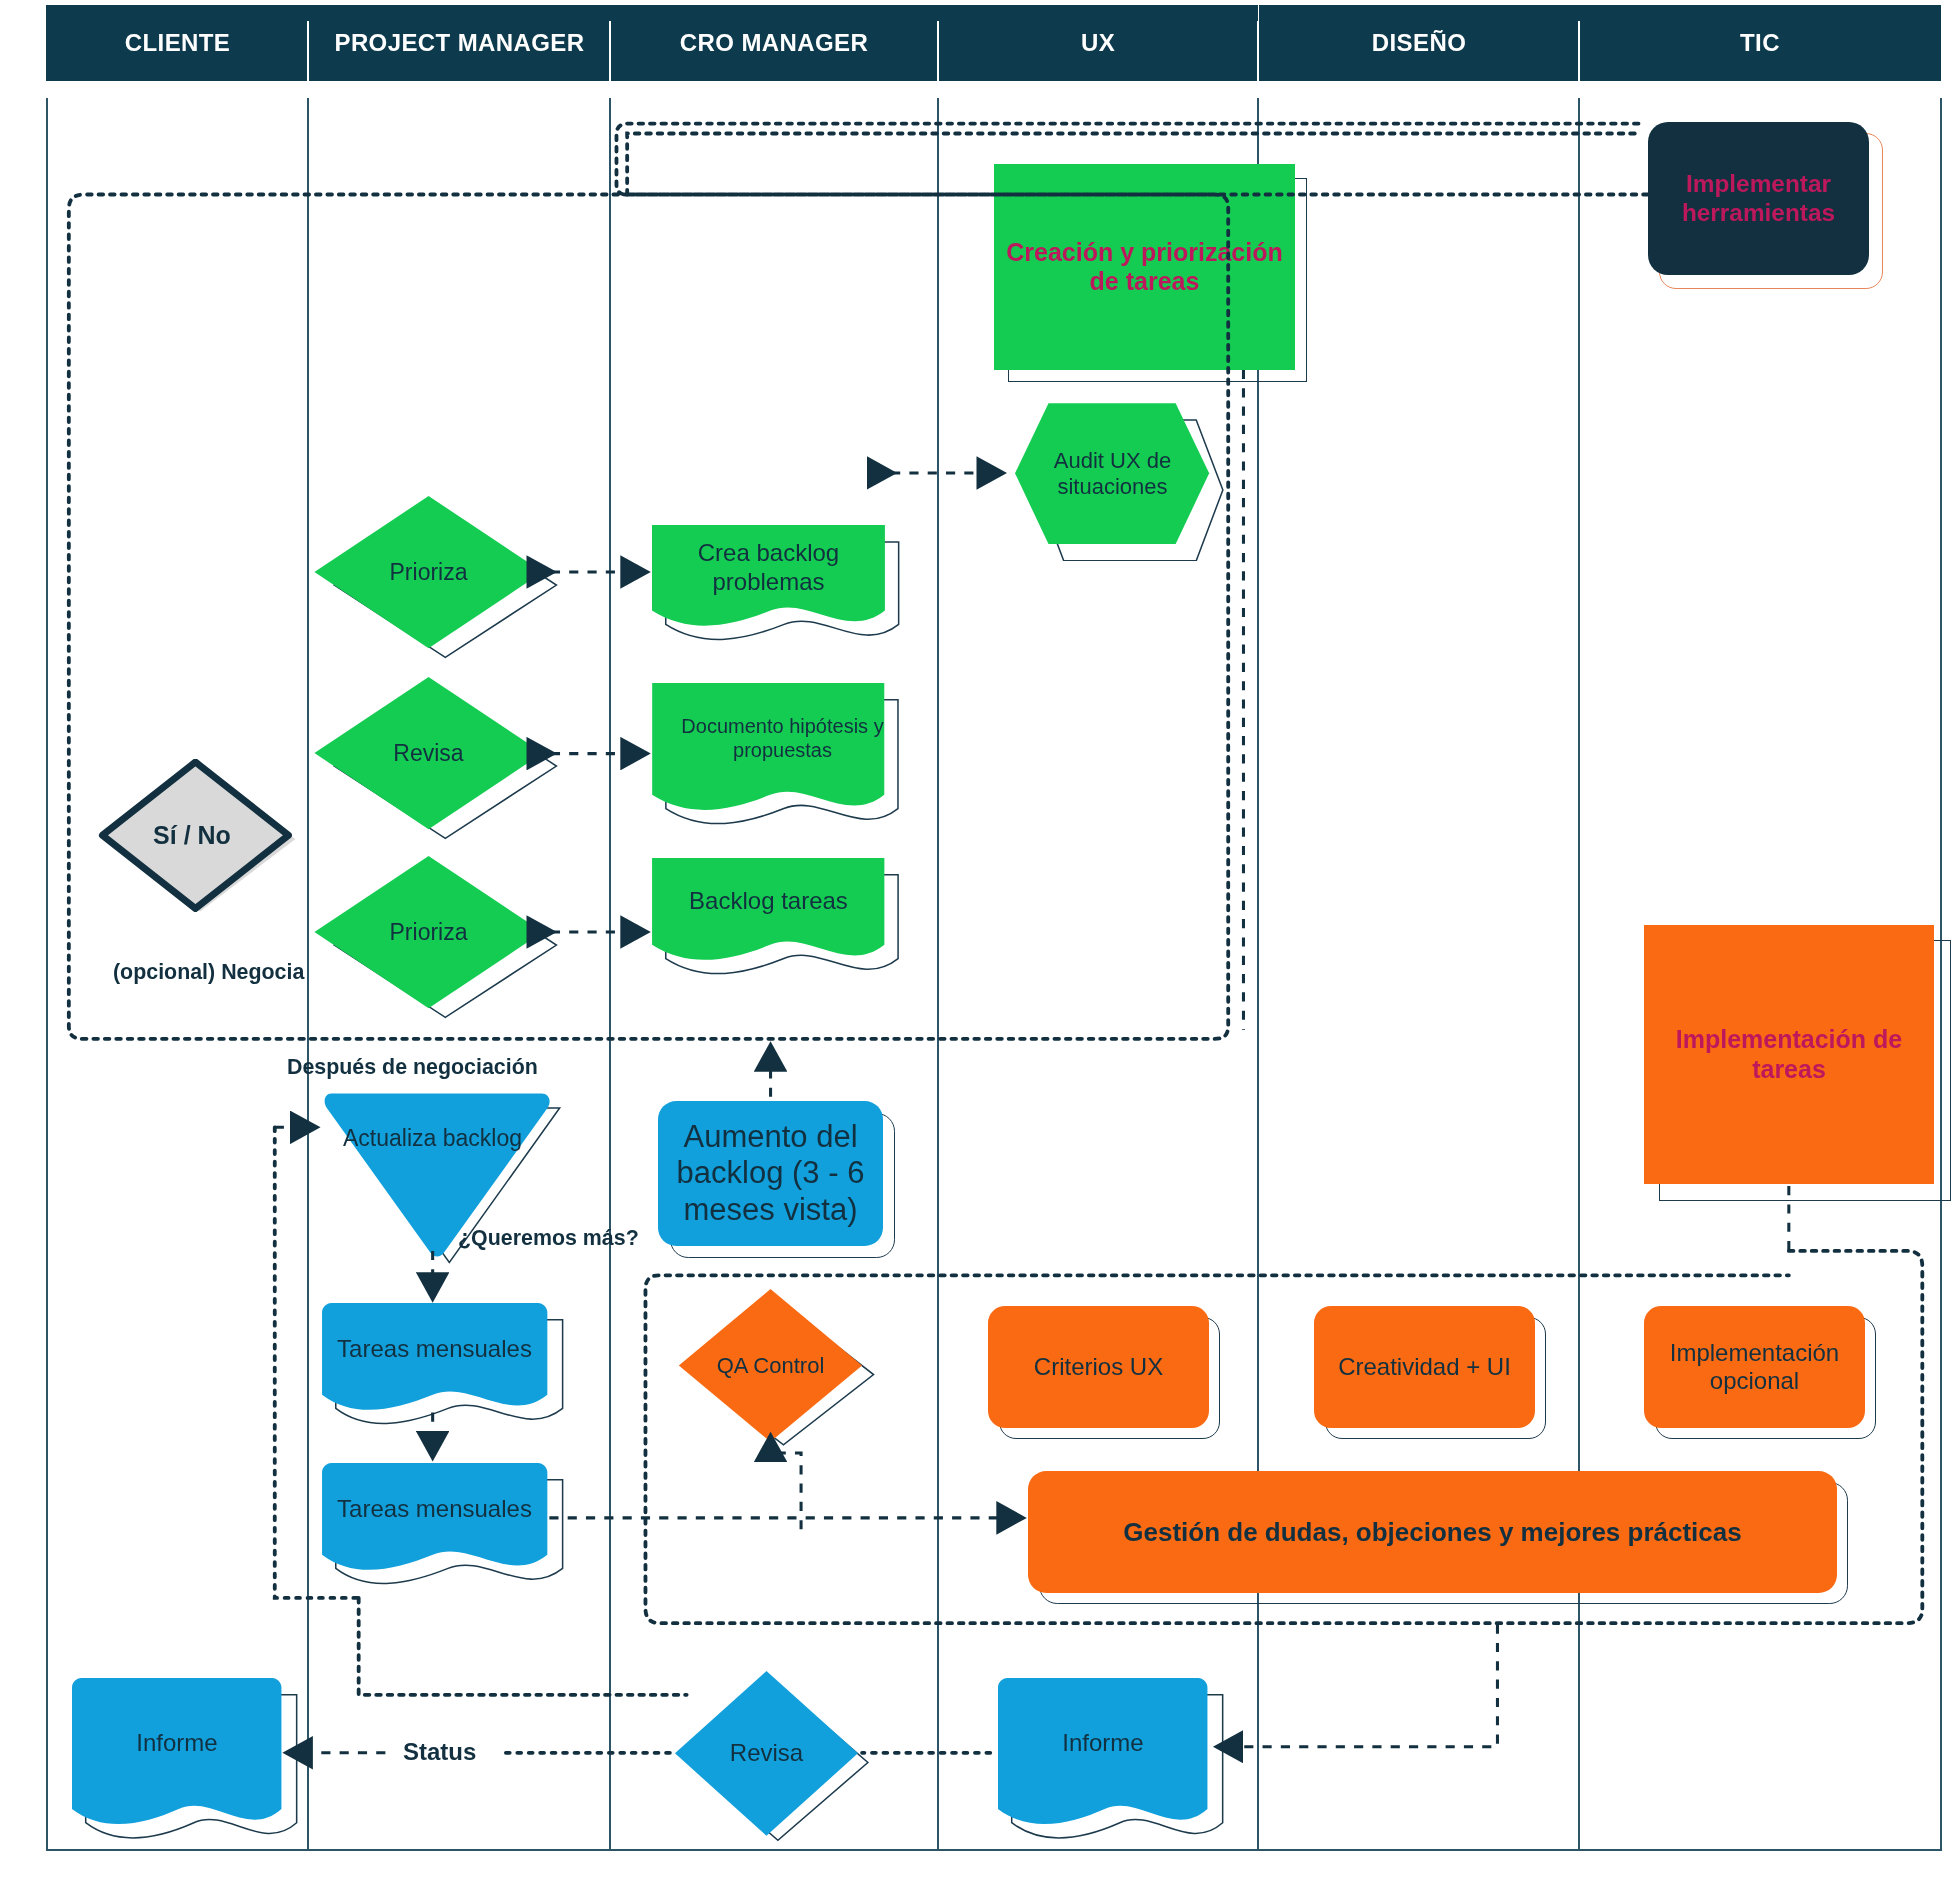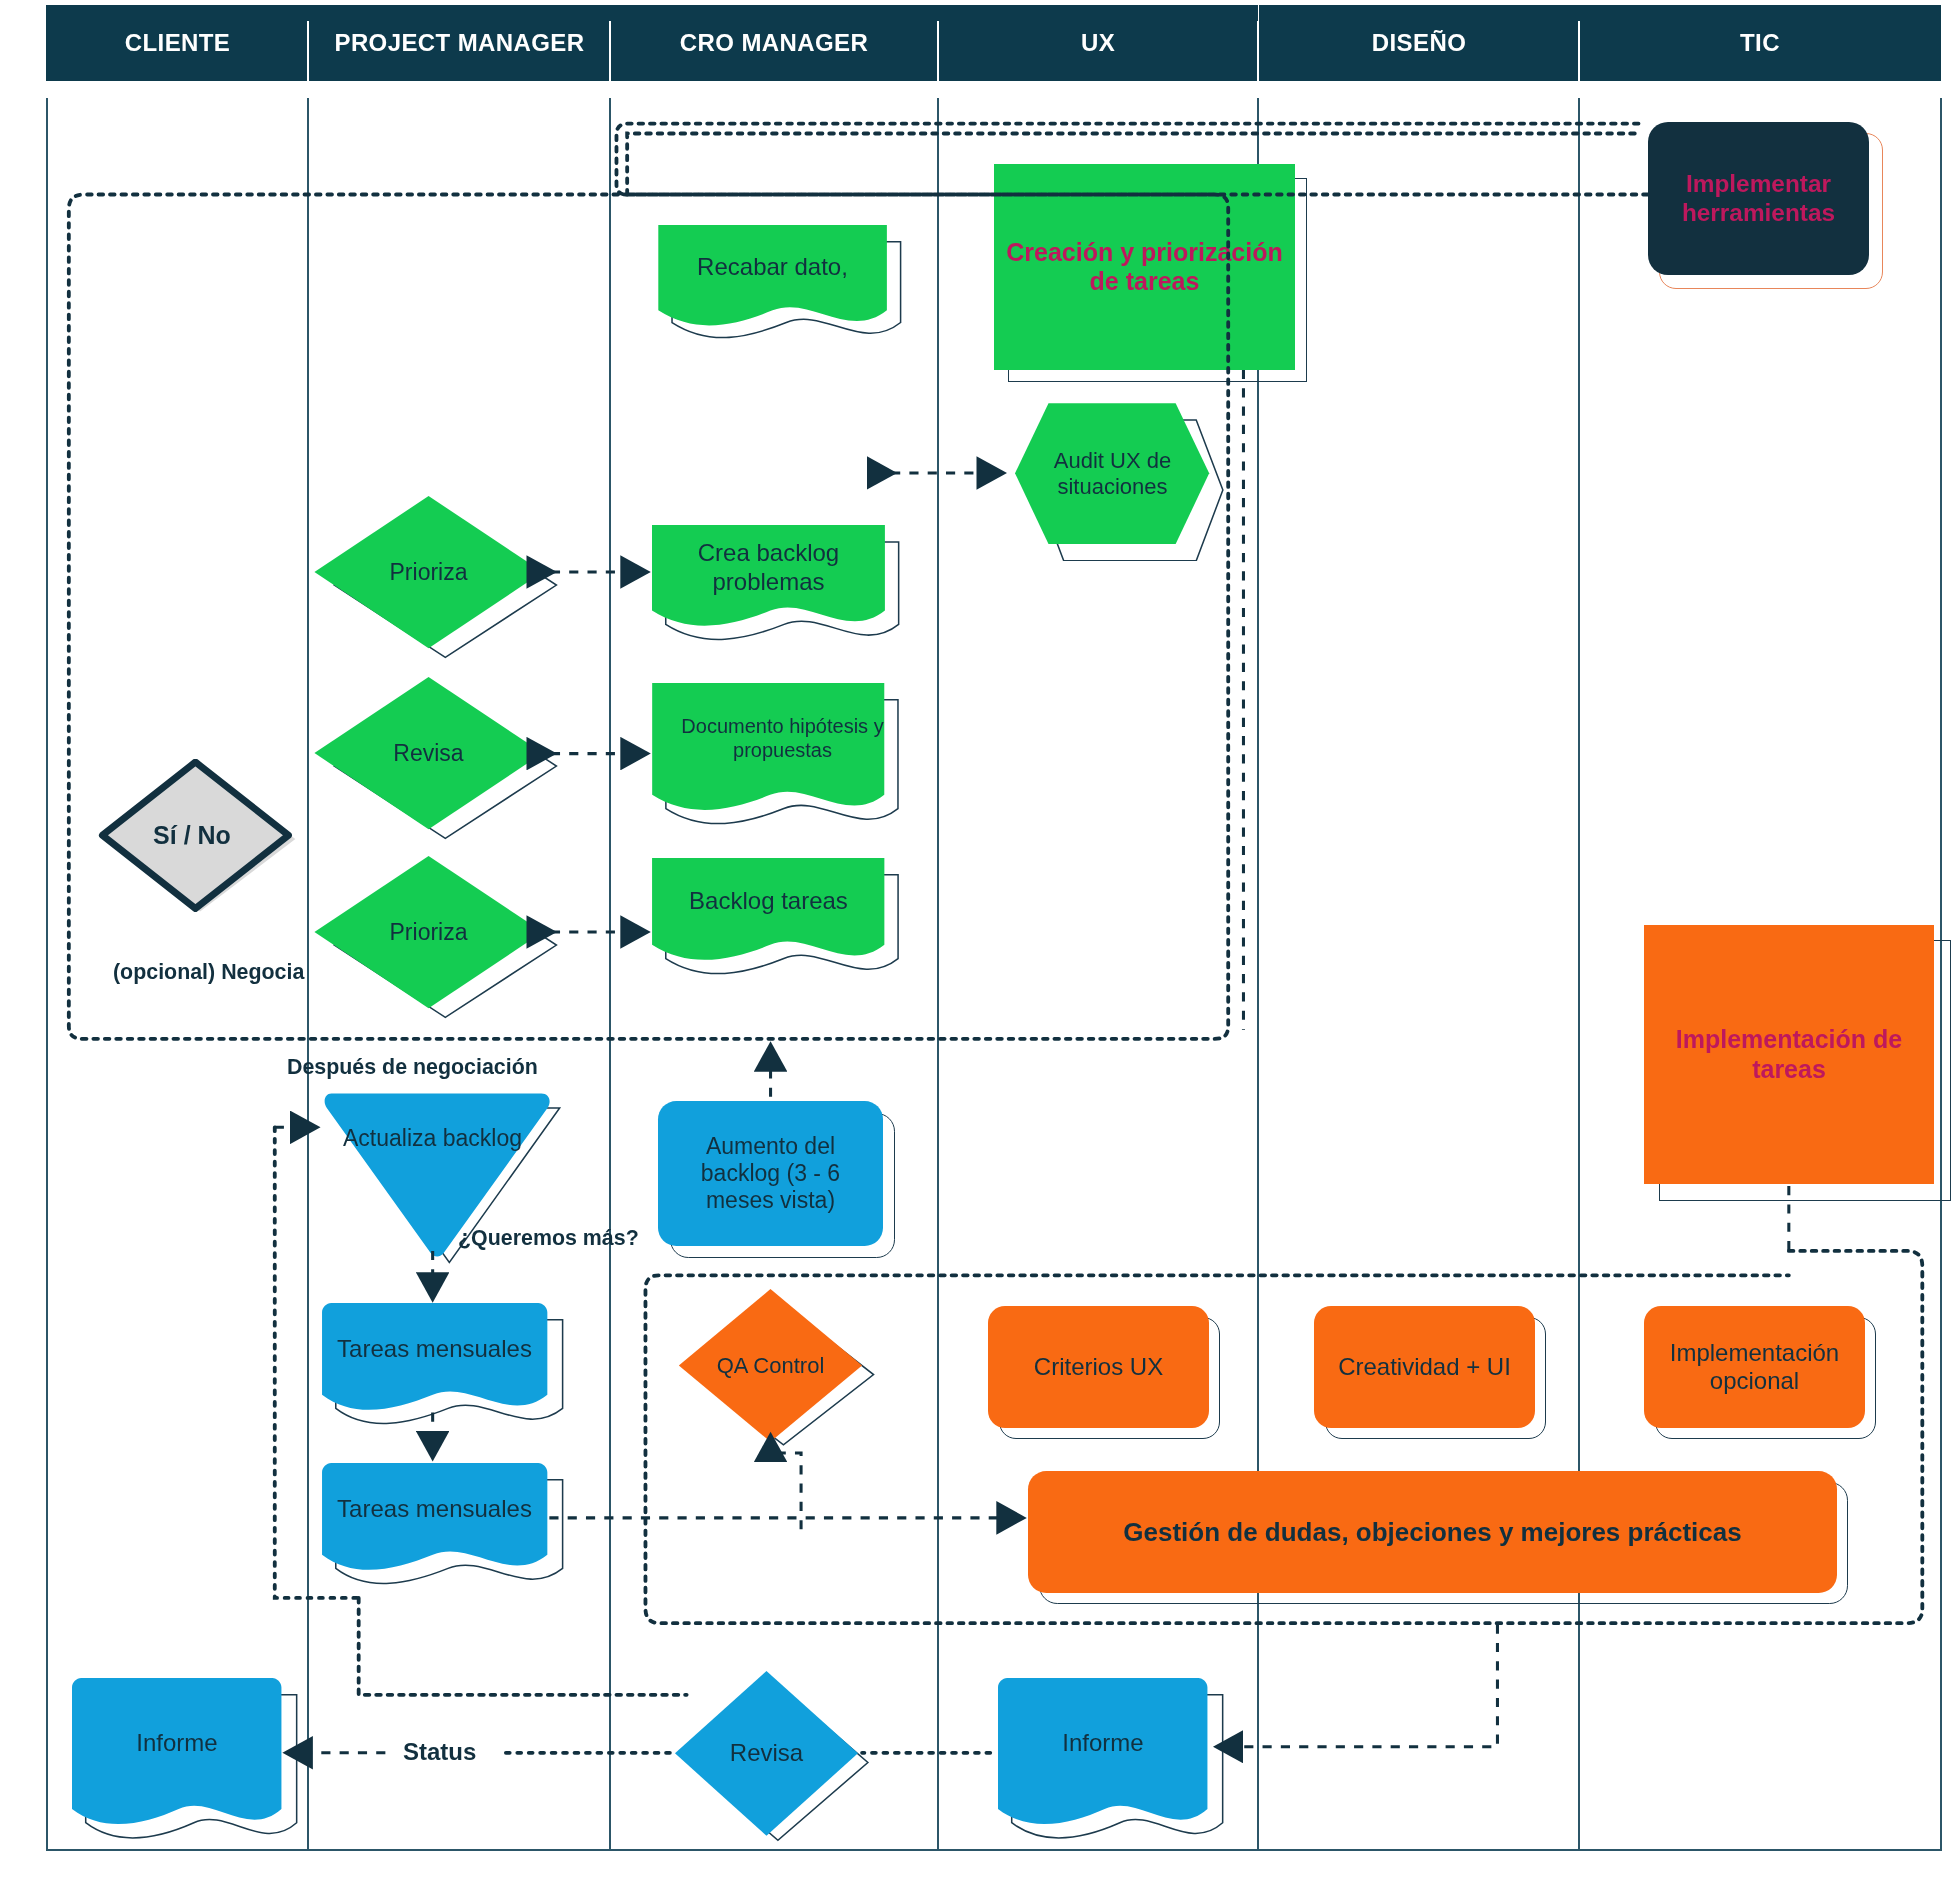--- a/index.html
+++ b/index.html
@@ -108,31 +108,20 @@
   </div>
 
   <div class="node" style="left:994px;top:164px;width:301px;height:206px;">
     <div class="outline" style="left:13.7px;top:13.7px;right:-12.2px;bottom:-12.2px;"></div>
     <div class="rect" style="left:0;top:0;width:301px;height:206px;background:#14cc52;"></div>
     <div class="lbl t-white f-bold" style="font-size:25px;">
       <span>Creación y priorización de tareas</span>
     </div>
   </div>
 
-  <div class="node" style="left:658px;top:225px;width:229px;height:99px;">
-    <div class="doc" style="left:0;top:0;">
-      <svg width="249" height="128" viewBox="0 0 326 168">
-        <path d="M18 22 H318 V128 C268 168 218 108 168 128 C118 148 68 160 18 128 Z" fill="none" stroke="#1d3b4d" stroke-width="2"></path>
-        <path d="M0 0 H300 V112 C250 152 200 92 150 112 C100 132 50 144 0 112 Z" fill="#14cc52"></path>
-      </svg>
-    </div>
-    <div class="lbl t-dark f-reg" style="font-size:24px;height:84px;">
-      <span>Recabar dato,</span>
-    </div>
-  </div>
 
 
   <div class="node" style="left:1015px;top:403px;width:195px;height:141px;">
     <div class="hex" style="left:0;top:0;">
       <svg width="217" height="158" viewBox="0 0 285 207">
         <path d="M64 22 H238 L273 114 L238 207 H64 L29 114 Z" fill="none" stroke="#1d3b4d" stroke-width="2"></path>
         <path d="M44 0 H211 L255 92 L211 185 H44 L0 92 Z" fill="#14cc52"></path>
       </svg>
     </div>
     <div class="lbl t-dark f-reg" style="font-size:22px;width:195px;height:141px;padding:0 23px;">
@@ -244,21 +233,21 @@
     </div>
   </div>
 
   <div class="note" style="left:458px;top:1226px;font-size:21.4px;">
     <span>¿Queremos más?</span>
   </div>
 
   <div class="node" style="left:658px;top:1101px;width:225px;height:145px;">
     <div class="outline" style="left:12.2px;top:12.2px;right:-12.2px;bottom:-12.2px;border-radius:18.3px;"></div>
     <div class="rect" style="left:0;top:0;width:225px;height:145px;background:#11a0dc;border-radius:18.3px;"></div>
-    <div class="lbl t-dark f-reg" style="font-size:23px;border-radius:28px;">
+    <div class="lbl t-dark f-reg" style="font-size:31px;border-radius:28px;">
       <span>Aumento del backlog (3 - 6 meses vista)</span>
     </div>
   </div>
 
   <div class="node" style="left:1644px;top:925px;width:290px;height:259px;">
     <div class="outline" style="left:15.3px;top:15.3px;right:-17px;bottom:-17px;"></div>
     <div class="rect" style="left:0;top:0;width:290px;height:259px;background:#f96a13;"></div>
     <div class="lbl t-white f-bold" style="font-size:25px;">
       <span>Implementación de tareas</span>
     </div>

